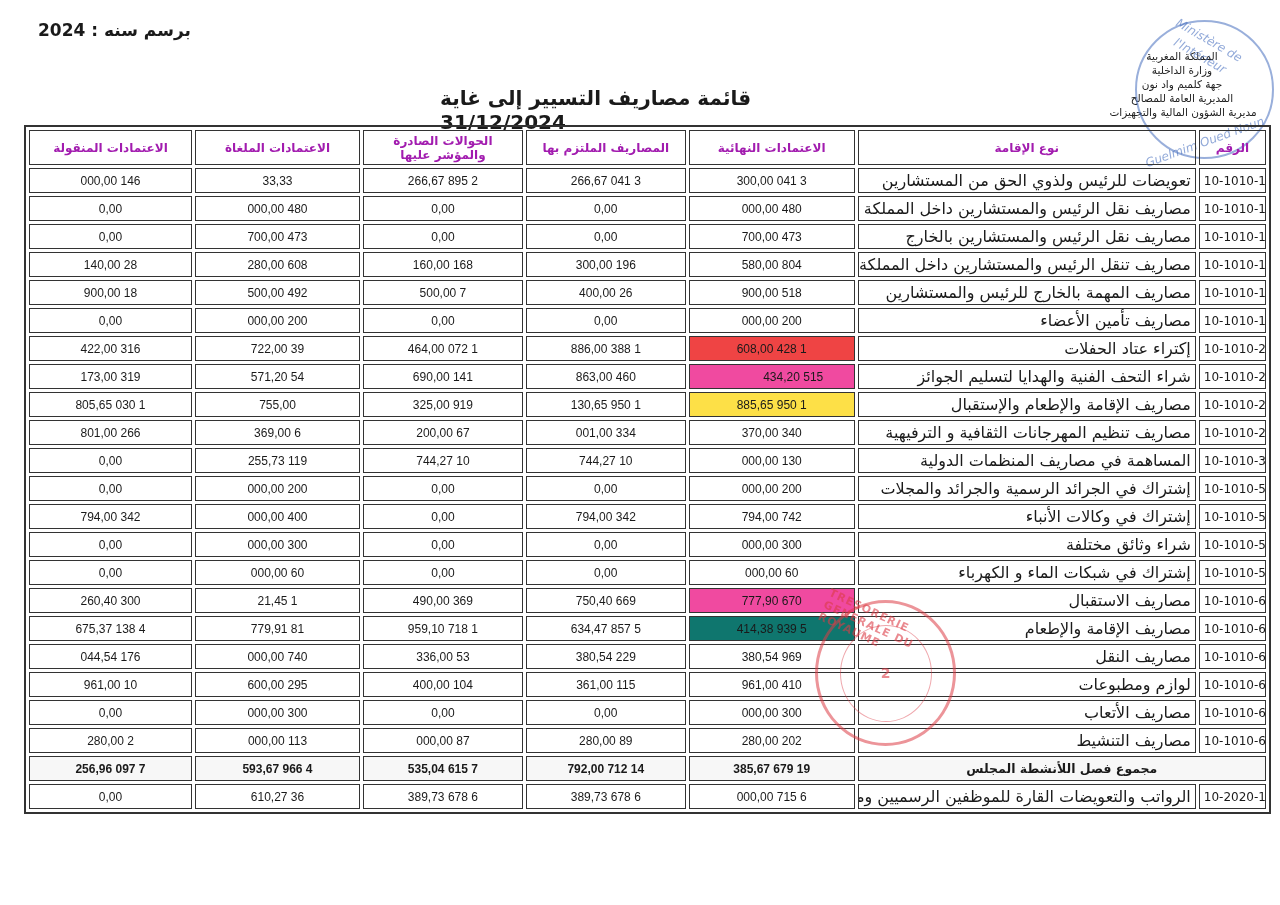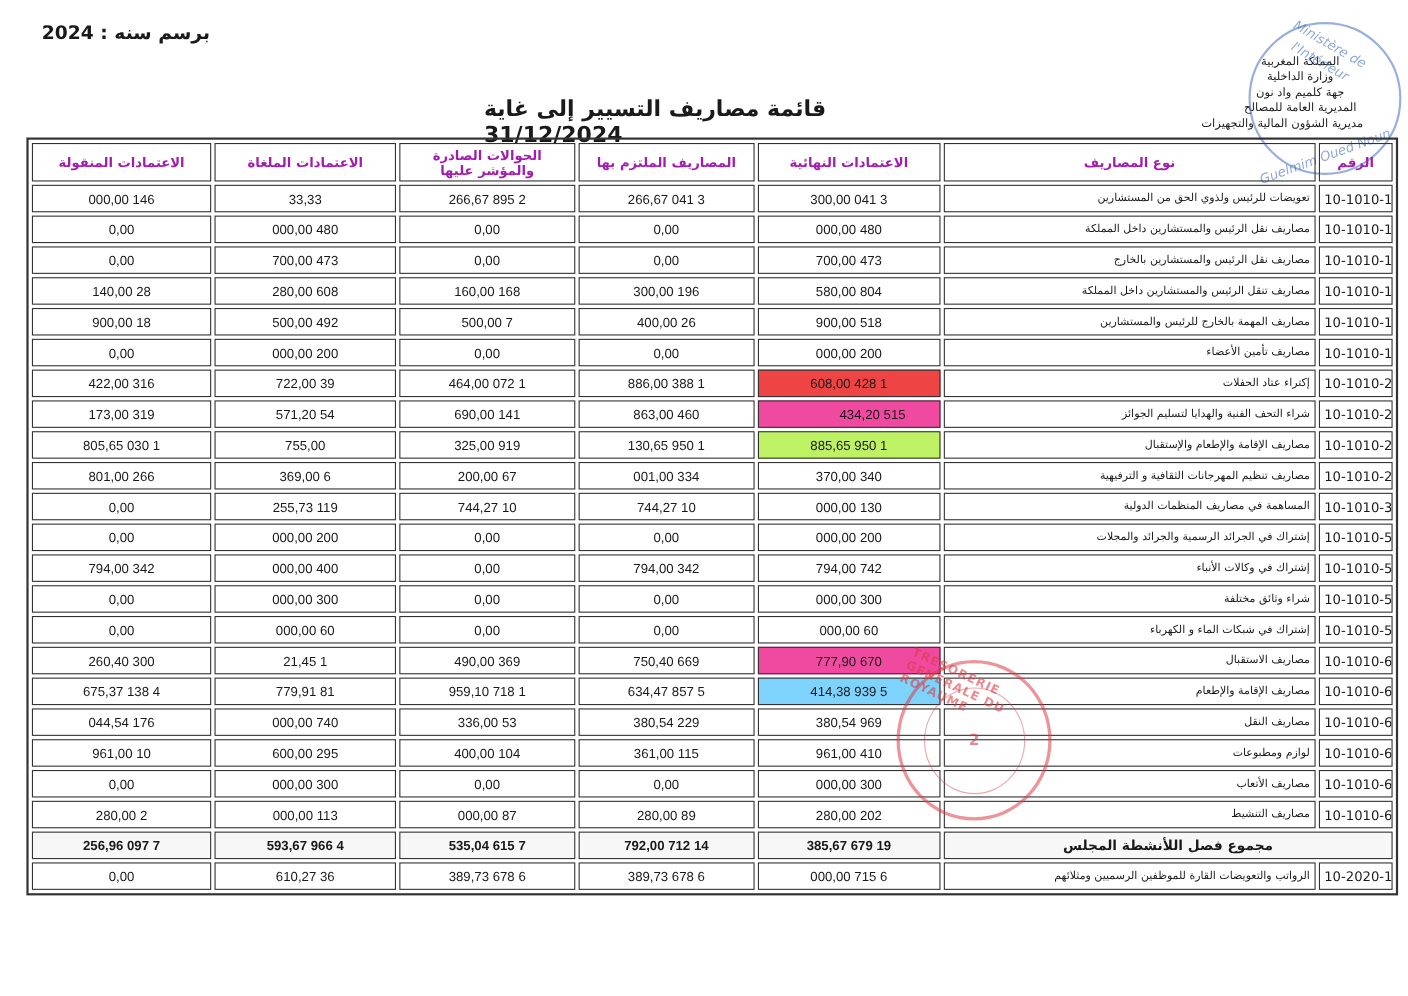--- a/index.html
+++ b/index.html
@@ -7,21 +7,21 @@
     width:1280px; height:905px; background:#ffffff; position:relative; overflow:hidden;
     font-family: "DejaVu Sans", sans-serif; color:#1a1a1a;
   }
   .year-label {
     position:absolute; left:38px; top:20px; font-size:17px; font-weight:bold; direction:rtl;
   }
   .header-block {
     position:absolute; right:8px; top:16px; width:180px; text-align:center; direction:rtl;
     font-size:10.5px; line-height:14px; color:#222;margin-top:33px;
   }
-  .header-block .last { text-align:left; margin-right:-2px; }
+  .header-block .last { text-align:center; margin-right:-2px; }
   .stamp-blue {
     position:absolute; right:6px; top:20px; width:135px; height:135px; border-radius:50%;
     border:2px solid rgba(70,110,190,0.55); color:rgba(70,110,190,0.6);
     font-size:15px; font-style:italic; text-align:center; pointer-events:none;
     display:flex; flex-direction:column; justify-content:center; align-items:center; line-height:18px;
     font-family:"DejaVu Sans", sans-serif;
   }
   .stamp-blue .inner { border:1.5px solid rgba(70,110,190,0.45); border-radius:50%; width:86px; height:86px;
     display:flex; flex-direction:column; justify-content:center; align-items:center; }
   .stamp-blue .ring-top { position:absolute; top:8px; font-size:12px; transform:rotate(30deg); }
@@ -34,21 +34,21 @@
     position:absolute; left:24px; top:125px; width:1247px;
     border-collapse:separate; border-spacing:3px; border:2px solid #333;
     direction:rtl; table-layout:fixed;
   }
   table.main td, table.main th {
     border:1.5px solid #333; height:23px; padding:0 4px; font-size:11.5px; font-weight:normal;
     text-align:center; white-space:nowrap; overflow:hidden;
   }
   table.main th { height:33px; font-size:12px; font-weight:bold; color:#a21caf; line-height:14px; white-space:normal; }
   table.main td.code { direction:ltr; text-align:right; font-size:12px; padding-right:4px; }
-  table.main td.label { text-align:right; font-size:10px;margin-left:40px; }
+  table.main td.label { text-align:right; font-size:16px;margin-left:40px; }
   table.main td.num { font-family:"Liberation Sans", sans-serif; font-size:12px; }
   table.main td.hl { background:#f04aa0; }
   table.main tr.total td { font-weight:bold; background:#f7f7f7;text-align:center; }
   table.main tr.total td.section { text-align:center; font-size:12.5px; }
   .stamp-red {
     position:absolute; left:815px; top:600px; width:135px; height:140px; border-radius:50%;
     border:3px solid rgba(220,60,70,0.55); pointer-events:none; color:rgba(220,60,70,0.6);
     display:flex; align-items:center; justify-content:center; font-size:11px; font-weight:bold;
   }
   .stamp-red .inner { width:90px; height:95px; border:1.5px solid rgba(220,60,70,0.45); border-radius:50%;
@@ -81,21 +81,21 @@
     <col style="width:332px">
     <col style="width:163px">
     <col style="width:157px">
     <col style="width:157px">
     <col style="width:162px">
     <col style="width:160px">
   </colgroup>
   <thead>
     <tr>
       <th>الرقم</th>
-      <th>نوع المصاريف</th>
+      <th>نوع الإقامة</th>
       <th>الاعتمادات النهائية</th>
       <th>المصاريف الملتزم بها</th>
       <th>الحوالات الصادرة والمؤشر عليها</th>
       <th>الاعتمادات الملغاة</th>
       <th>الاعتمادات المنقولة</th>
     </tr>
   </thead>
   <tbody id="tbody">
       <tr>
         <td class="code">10-1010-10-11</td>
@@ -165,21 +165,21 @@
         <td class="label">شراء التحف الفنية والهدايا لتسليم الجوائز</td>
         <td class="num hl" style="background: rgb(240, 74, 160); padding-left: 47px;">515 434,20</td>
         <td class="num">460 863,00</td>
         <td class="num">141 690,00</td>
         <td class="num">54 571,20</td>
         <td class="num">319 173,00</td>
       </tr>
       <tr>
         <td class="code">10-1010-20-24</td>
         <td class="label">مصاريف الإقامة والإطعام والإستقبال</td>
-        <td class="num hl" style="background: #bef264;">1 950 885,65</td>
+        <td class="num hl" style="background: #fde047;">1 950 885,65</td>
         <td class="num">1 950 130,65</td>
         <td class="num">919 325,00</td>
         <td class="num">755,00</td>
         <td class="num">1 030 805,65</td>
       </tr>
       <tr>
         <td class="code">10-1010-20-25</td>
         <td class="label">مصاريف تنظيم المهرجانات الثقافية و الترفيهية</td>
         <td class="num">340 370,00</td>
         <td class="num">334 001,00</td>
@@ -237,21 +237,21 @@
         <td class="label">مصاريف الاستقبال</td>
         <td class="num hl" style="background: rgb(240, 74, 160);">670 777,90</td>
         <td class="num">669 750,40</td>
         <td class="num">369 490,00</td>
         <td class="num">1 21,45</td>
         <td class="num">300 260,40</td>
       </tr>
       <tr>
         <td class="code">10-1010-60-62</td>
         <td class="label">مصاريف الإقامة والإطعام</td>
-        <td class="num hl" style="background: #7dd3fc;">5 939 414,38</td>
+        <td class="num hl" style="background: #0f766e;">5 939 414,38</td>
         <td class="num">5 857 634,47</td>
         <td class="num">1 718 959,10</td>
         <td class="num">81 779,91</td>
         <td class="num">4 138 675,37</td>
       </tr>
       <tr>
         <td class="code">10-1010-60-63</td>
         <td class="label">مصاريف النقل</td>
         <td class="num">969 380,54</td>
         <td class="num">229 380,54</td>

